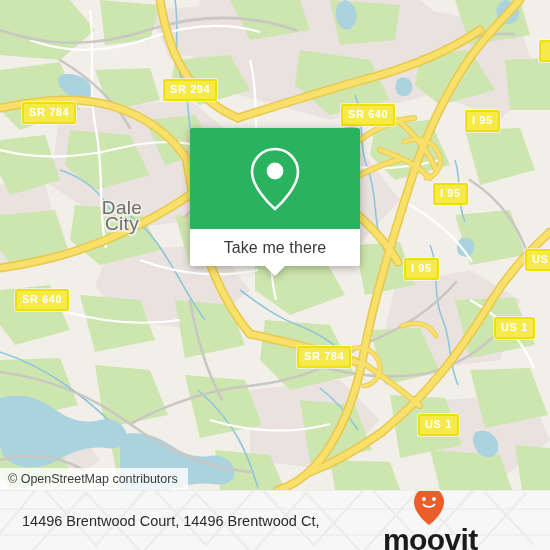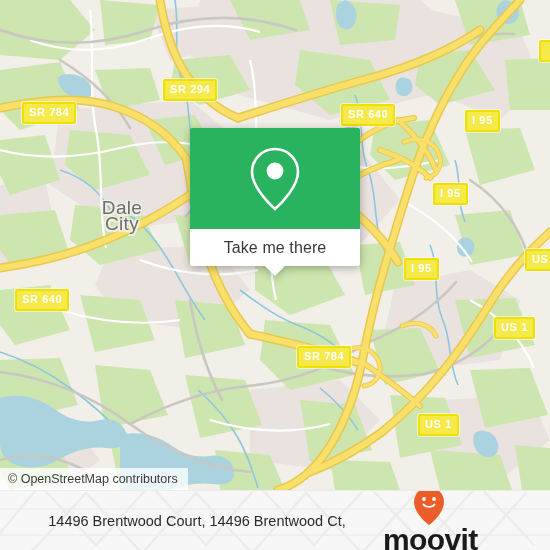--- a/index.html
+++ b/index.html
@@ -122,21 +122,20 @@
     position: absolute;
     left: 0;
     top: 490px;
     width: 550px;
     height: 60px;
     background: #f7f7f7;
     border-top: 1px solid #ececec;
     display: flex;
     align-items: center;
     overflow: hidden;
-    text-align: center;
   }
   #bottom-watermark {
     position: absolute;
     left: 0; top: 0;
     width: 550px; height: 60px;
     opacity: 1;
     pointer-events: none;
   }
   #address-text {
     position: relative;

